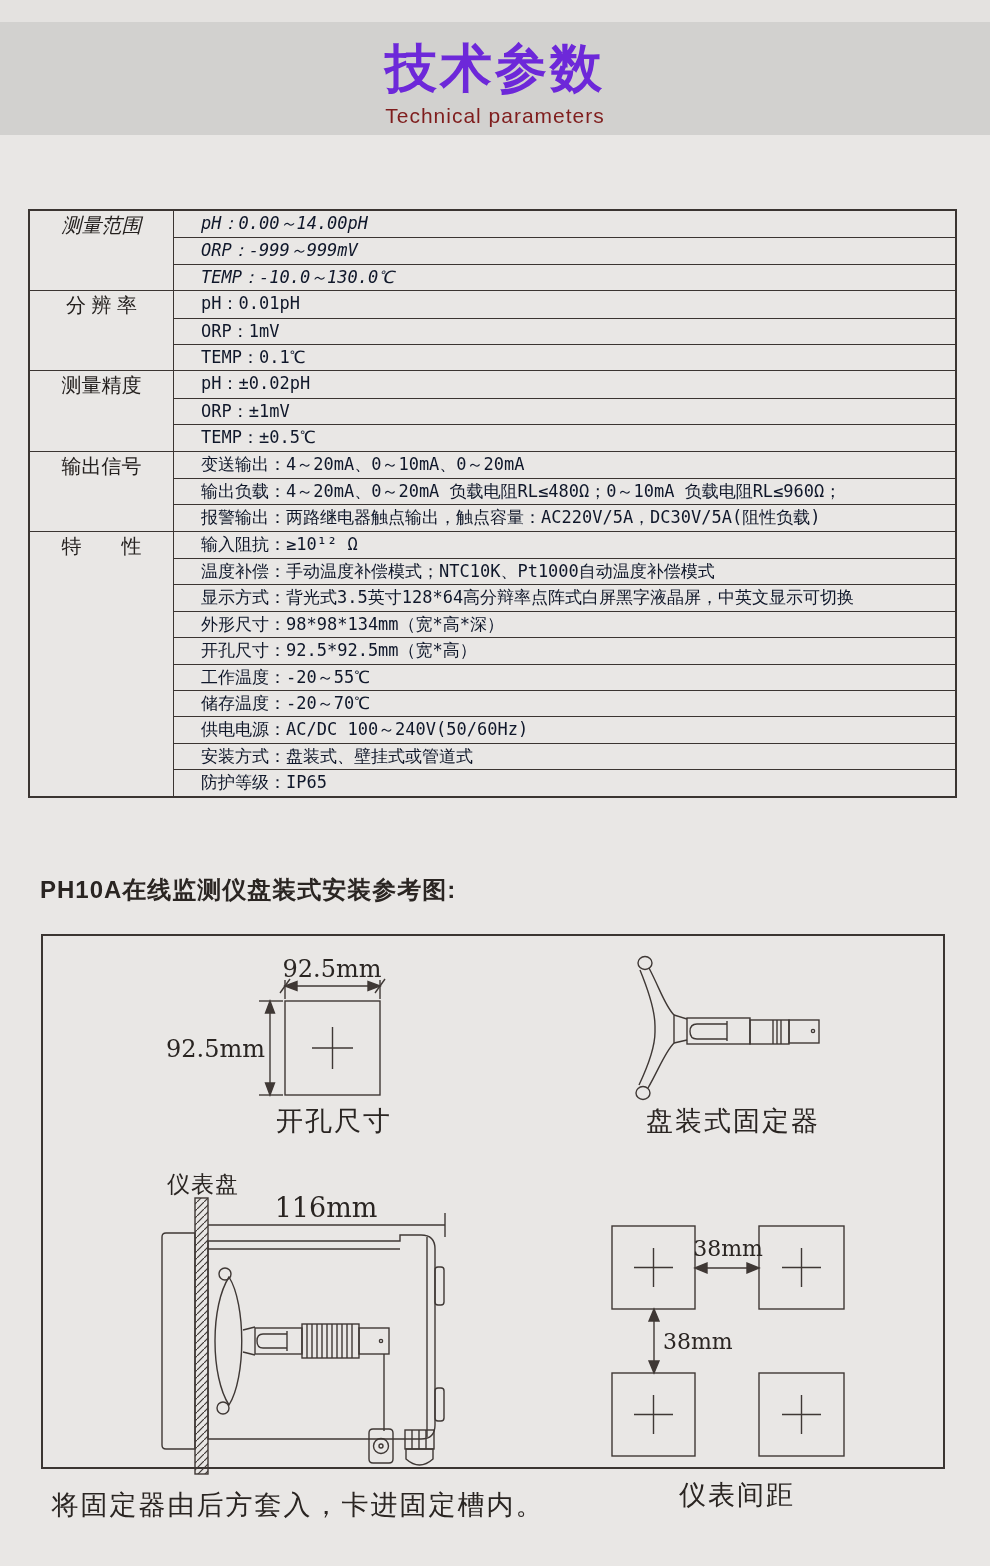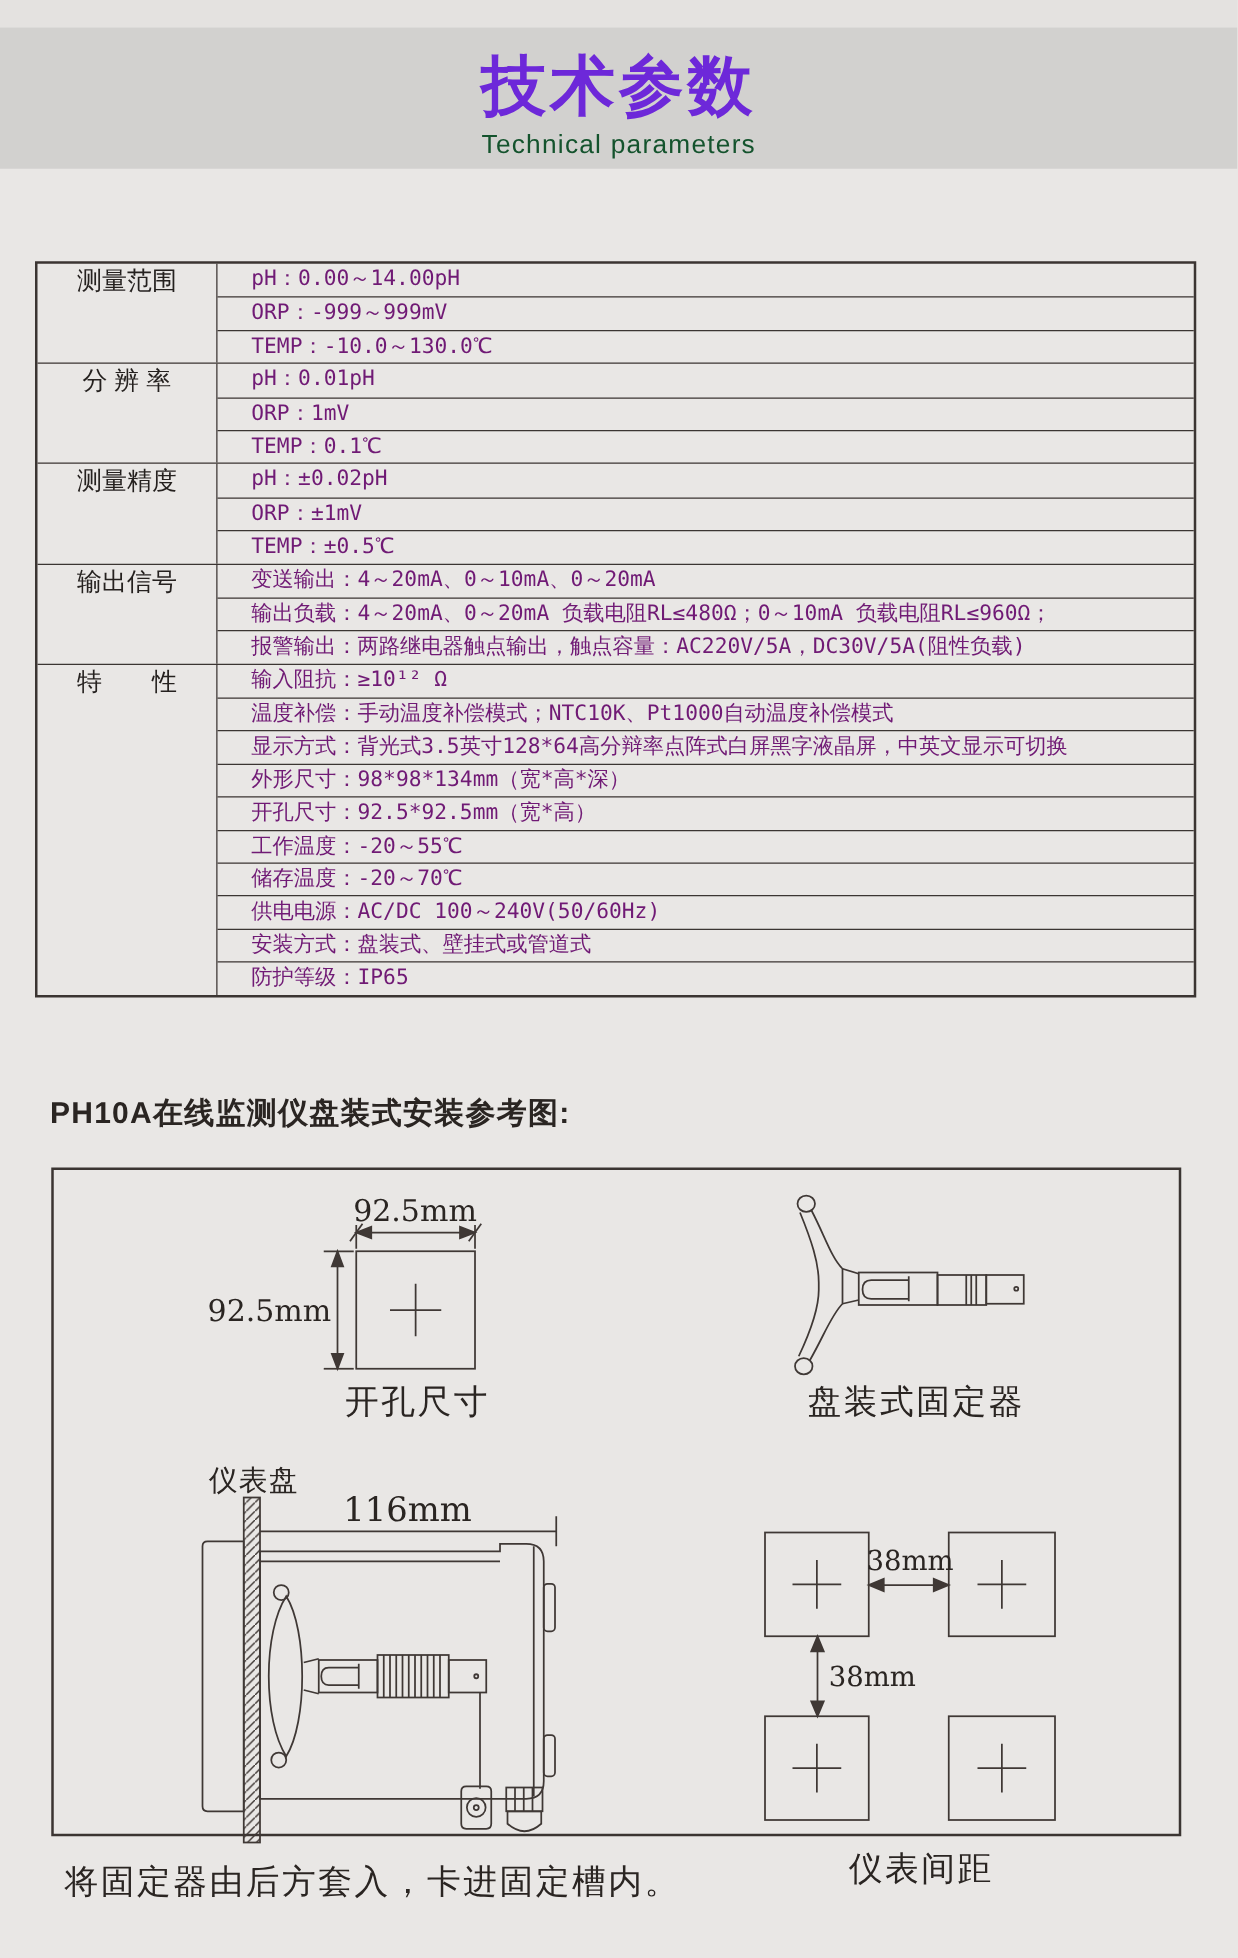--- a/index.html
+++ b/index.html
@@ -5,40 +5,40 @@
   html,body{margin:0;padding:0;}
   body{
     width:990px;height:1566px;position:relative;overflow:hidden;
     background:#e9e7e5;
     font-family:"Liberation Sans",sans-serif;
     color:#2f2a27;
   }
   .top-strip{position:absolute;left:0;top:0;width:990px;height:22px;background:#e4e2e0;}
   .band{position:absolute;left:0;top:22px;width:990px;height:113px;background:#d2d1cf;text-align:center;}
   .band .title{margin-top:12px;font-size:52px;font-weight:bold;letter-spacing:3px;color:#6d28d9;}
-  .band .subtitle{margin-top:0px;font-size:21px;letter-spacing:1px;color:#14532d;}
+  .band .subtitle{margin-top:0px;font-size:21px;letter-spacing:1px;color:#7f1d1d;}
 
   .spec-table{
     position:absolute;left:28px;top:209px;width:929px;
     border:2px solid #3b3532;box-sizing:border-box;
   }
   .group{display:flex;border-top:1.5px solid #3b3532;}
-  .group:first-child{border-top:none;}
+  .group:first-child{border-top:none;font-style:italic;}
   .g-label{
     width:144px;flex:0 0 144px;border-right:1.5px solid #3b3532;
     text-align:center;font-size:20px;line-height:26.4px;padding-top:1px;
     color:#25211f;box-sizing:border-box;
   }
   .g-rows{flex:1;min-width:0;}
   .g-row{
     box-sizing:border-box;height:26.4px;line-height:25px;
     border-top:1.5px solid #3b3532;padding-left:27px;
     font-size:17px;white-space:nowrap;overflow:hidden;
     font-family:"DejaVu Sans Mono","Liberation Sans",sans-serif;
-    color:#701a75;
+    color:#0f172a;
   }
   .g-row:first-child{border-top:none;}
 
   .install-heading{
     position:absolute;left:40px;top:874px;
     font-size:24px;font-weight:700;letter-spacing:1px;color:#2a2522;
   }
   .diagram-box{
     position:absolute;left:41px;top:934px;width:904px;height:535px;
     border:2px solid #3b3532;box-sizing:border-box;

